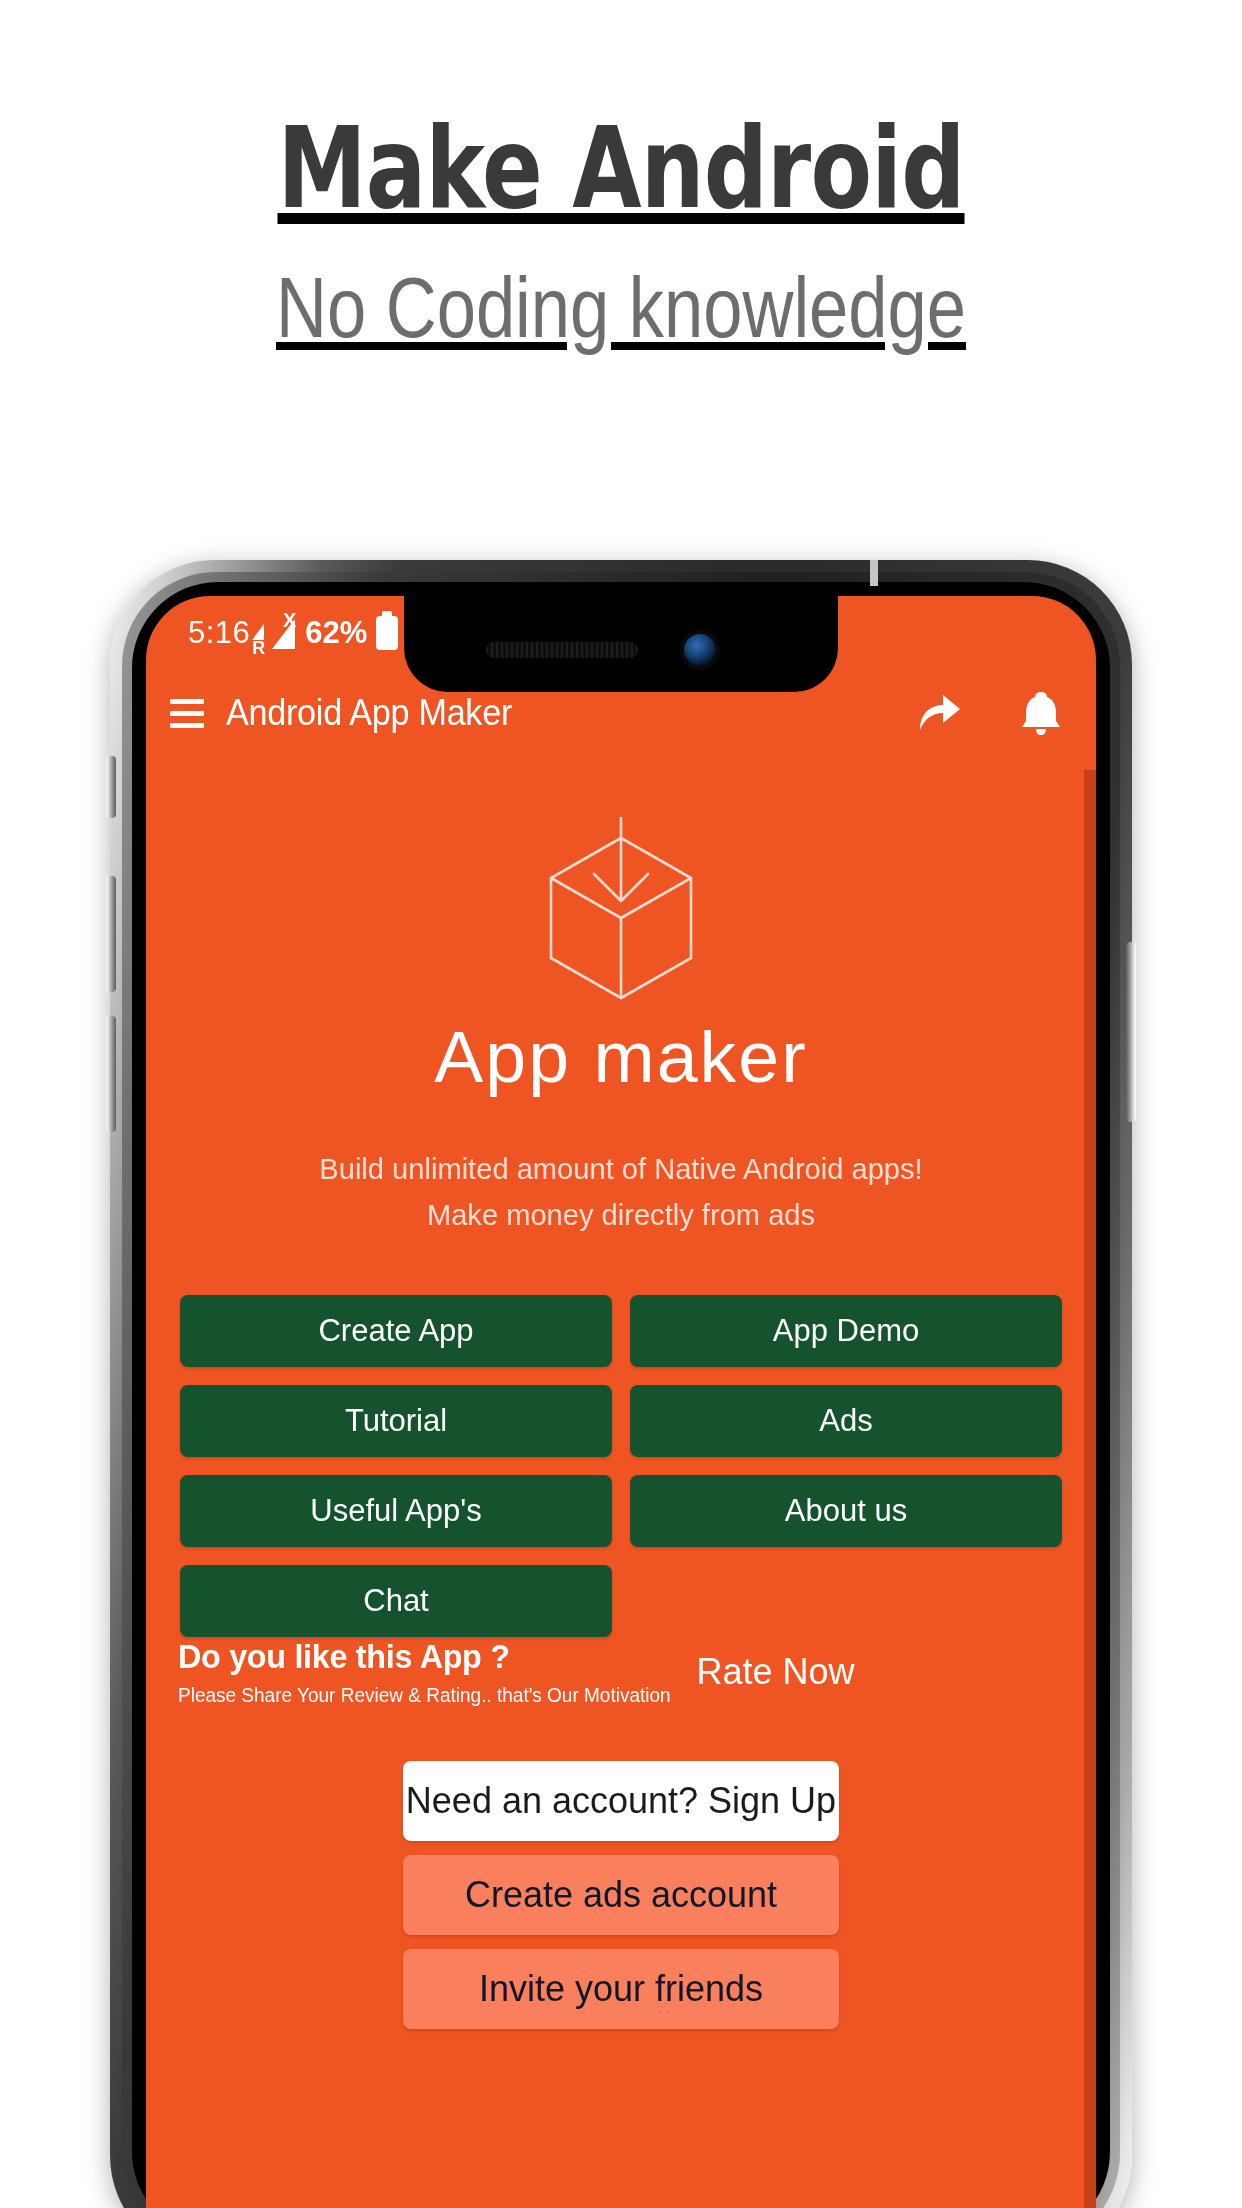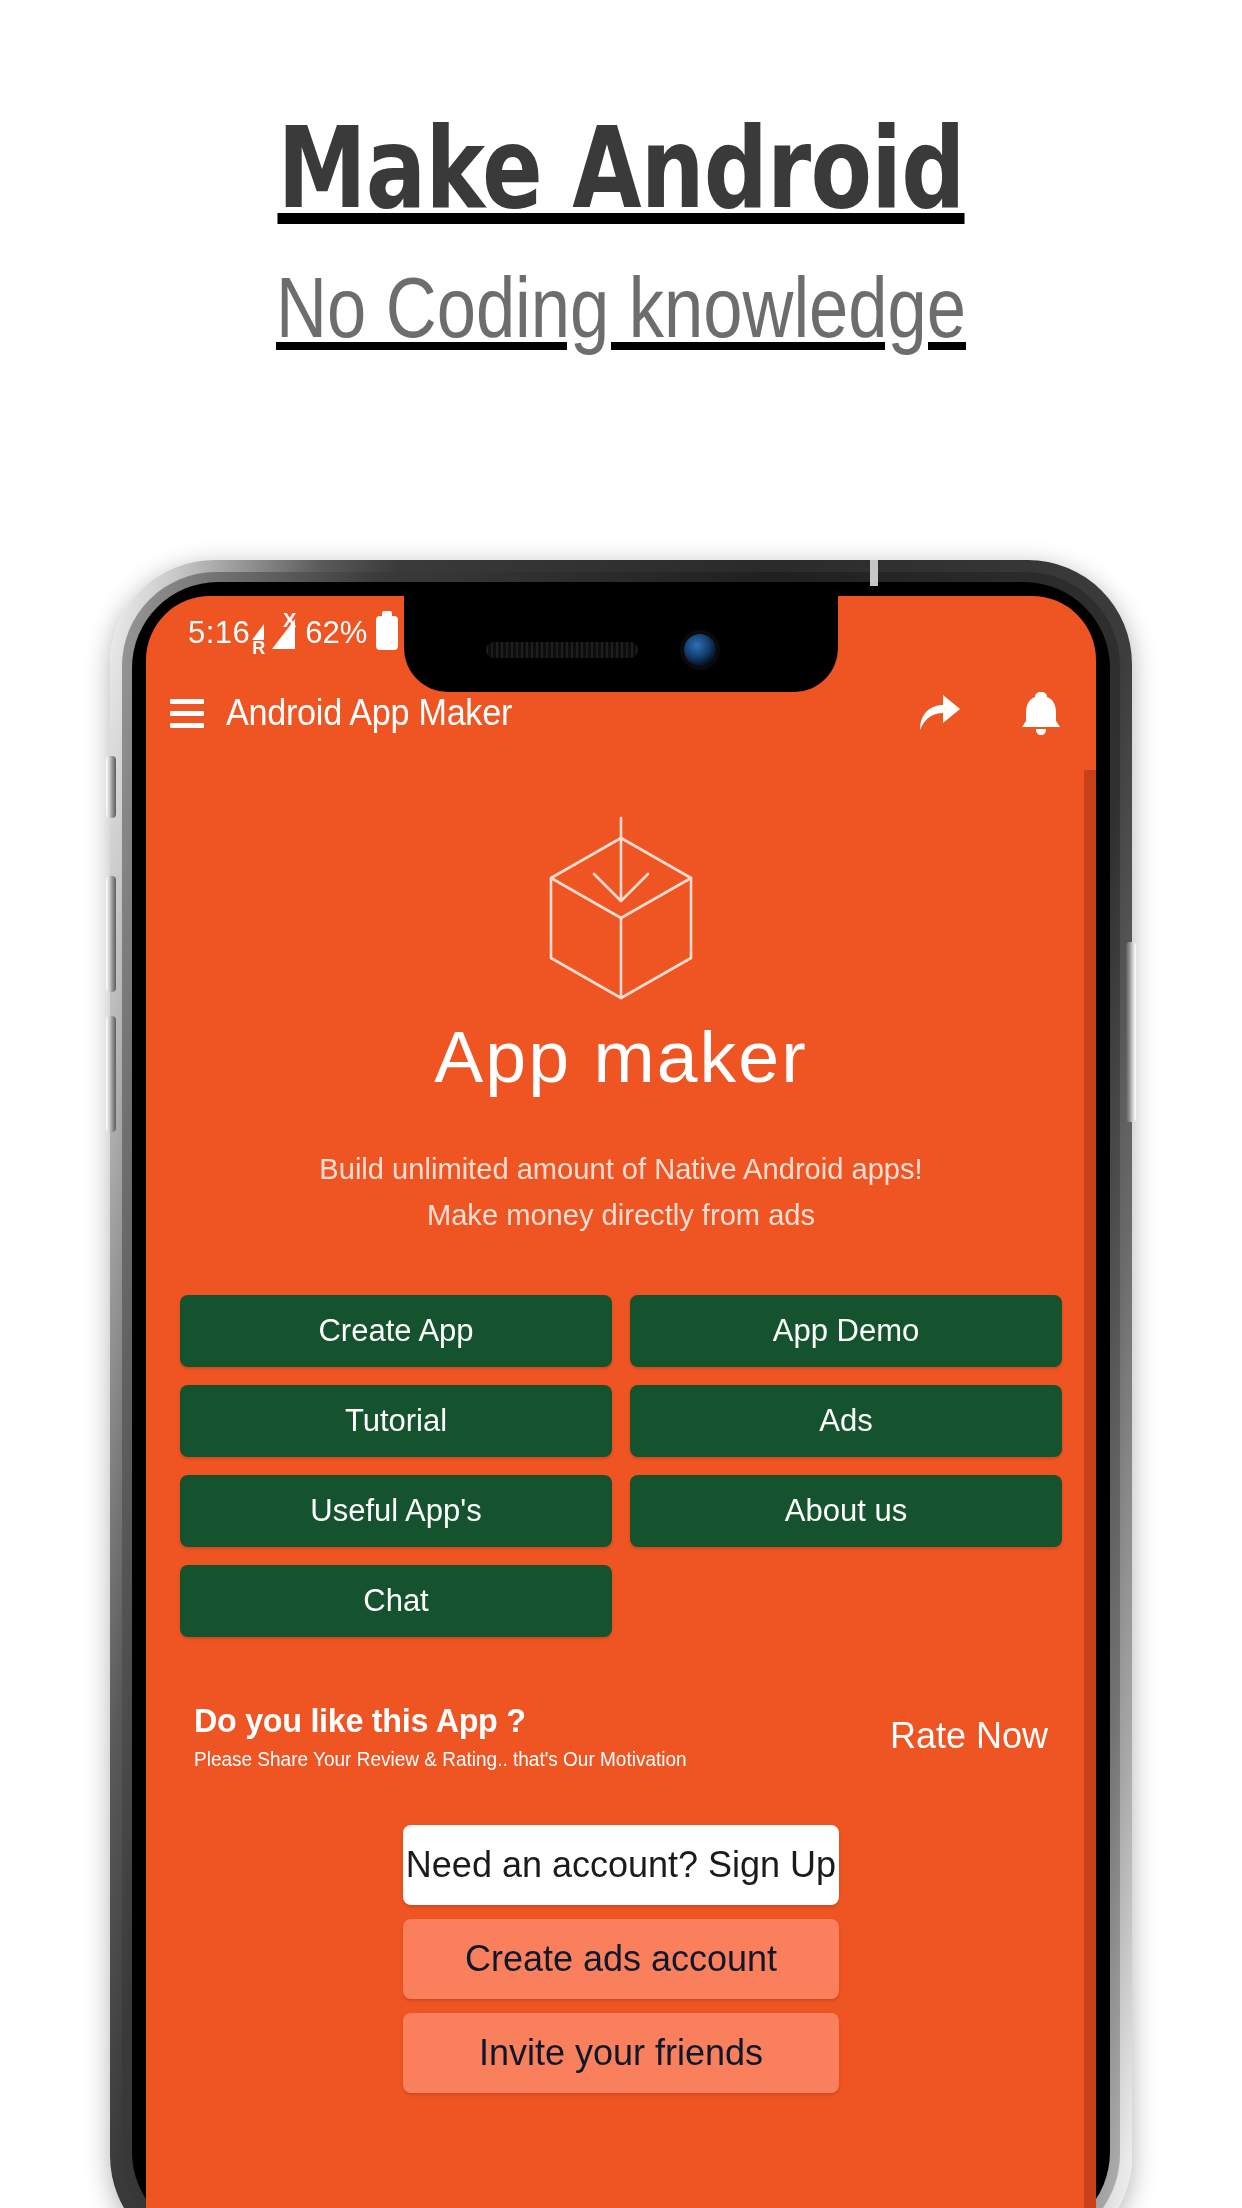--- a/index.html
+++ b/index.html
@@ -87,21 +87,21 @@
   .statusbar {
     position:absolute; left:16px; top:0; width:100%; height:74px;
     display:flex; align-items:center; justify-content:flex-start;
     padding:0 26px; color:#ffffff; z-index:5;
   }
   .status-time { font-size:31px; font-weight:400; letter-spacing:0.5px; }
   .status-right { display:flex; align-items:center; gap:9px; }
   .sig-stack { position:relative; width:46px; height:38px; }
   .sig-x { position:absolute; right:0px; top:-4px; font-size:20px; font-weight:700; line-height:1; }
   .sig-r { position:absolute; left:2px; bottom:-5px; font-size:18px; font-weight:700; line-height:1; }
-  .battery-pct { font-size:31px; font-weight:400; letter-spacing:0px; }
+  .battery-pct { font-size:31px; font-weight:700; letter-spacing:0px; }
   .battery {
     position:relative; width:22px; height:34px;
     border:3px solid #ffffff; border-radius:4px; background:#ffffff;
   }
   .battery:before {
     content:""; position:absolute; left:50%; transform:translateX(-50%);
     top:-8px; width:10px; height:5px; background:#ffffff; border-radius:2px 2px 0 0;
   }
 
   
@@ -145,22 +145,22 @@
   }
   .gbtn {
     background:#14532d; border:none; border-radius:8px;
     color:#ffffff; font-size:31px; font-weight:400;
     height:72px; display:flex; align-items:center; justify-content:center;
     cursor:pointer; box-shadow:0 2px 3px rgba(0,0,0,0.13);
     font-family:"Liberation Sans", sans-serif;
   }
 
   .rate-row {
-    display:flex; align-items:center; justify-content:space-between;
-    padding:0 48px; margin-top:64px; color:#ffffff;
+    display:flex; align-items:center; 
+    padding:0 32px; color:#ffffff;
   }
   .rate-left { }
   .rate-q { font-size:34px; font-weight:700; letter-spacing:-0.3px; transform:scaleX(0.95); transform-origin:left center; }
   .rate-sub { font-size:20px; font-weight:400; margin-top:8px; transform:scaleX(0.95); transform-origin:left center; }
   .rate-now { font-size:36px; font-weight:400; cursor:pointer; white-space:nowrap; }
 
   .bottom-stack {
     display:flex; flex-direction:column; align-items:center; gap:14px;
     margin-top:54px; padding:0 18px;
   }

